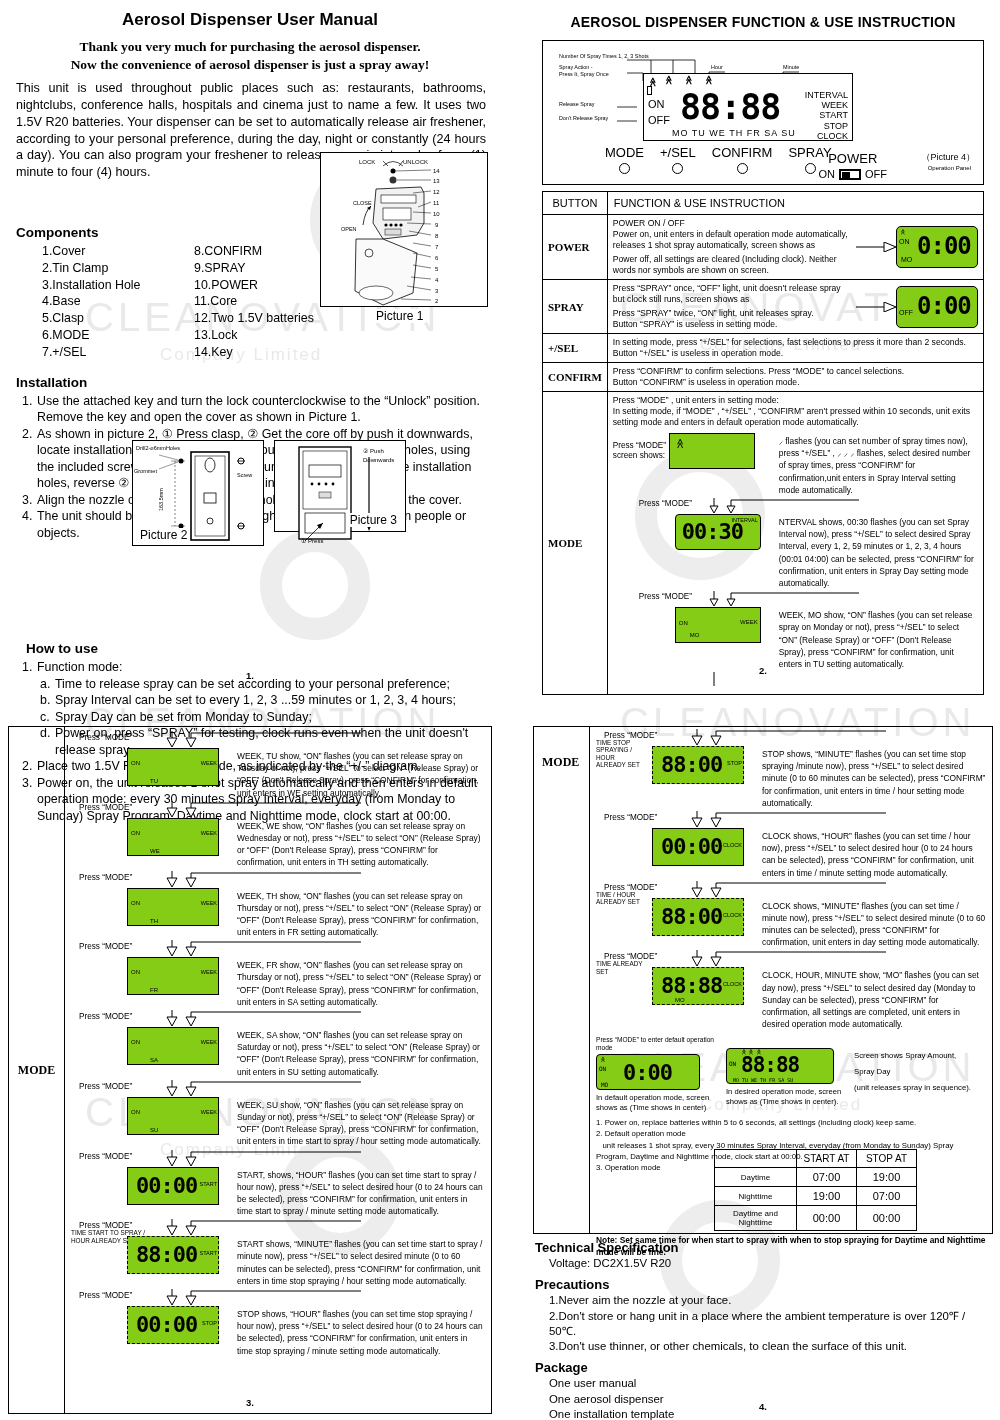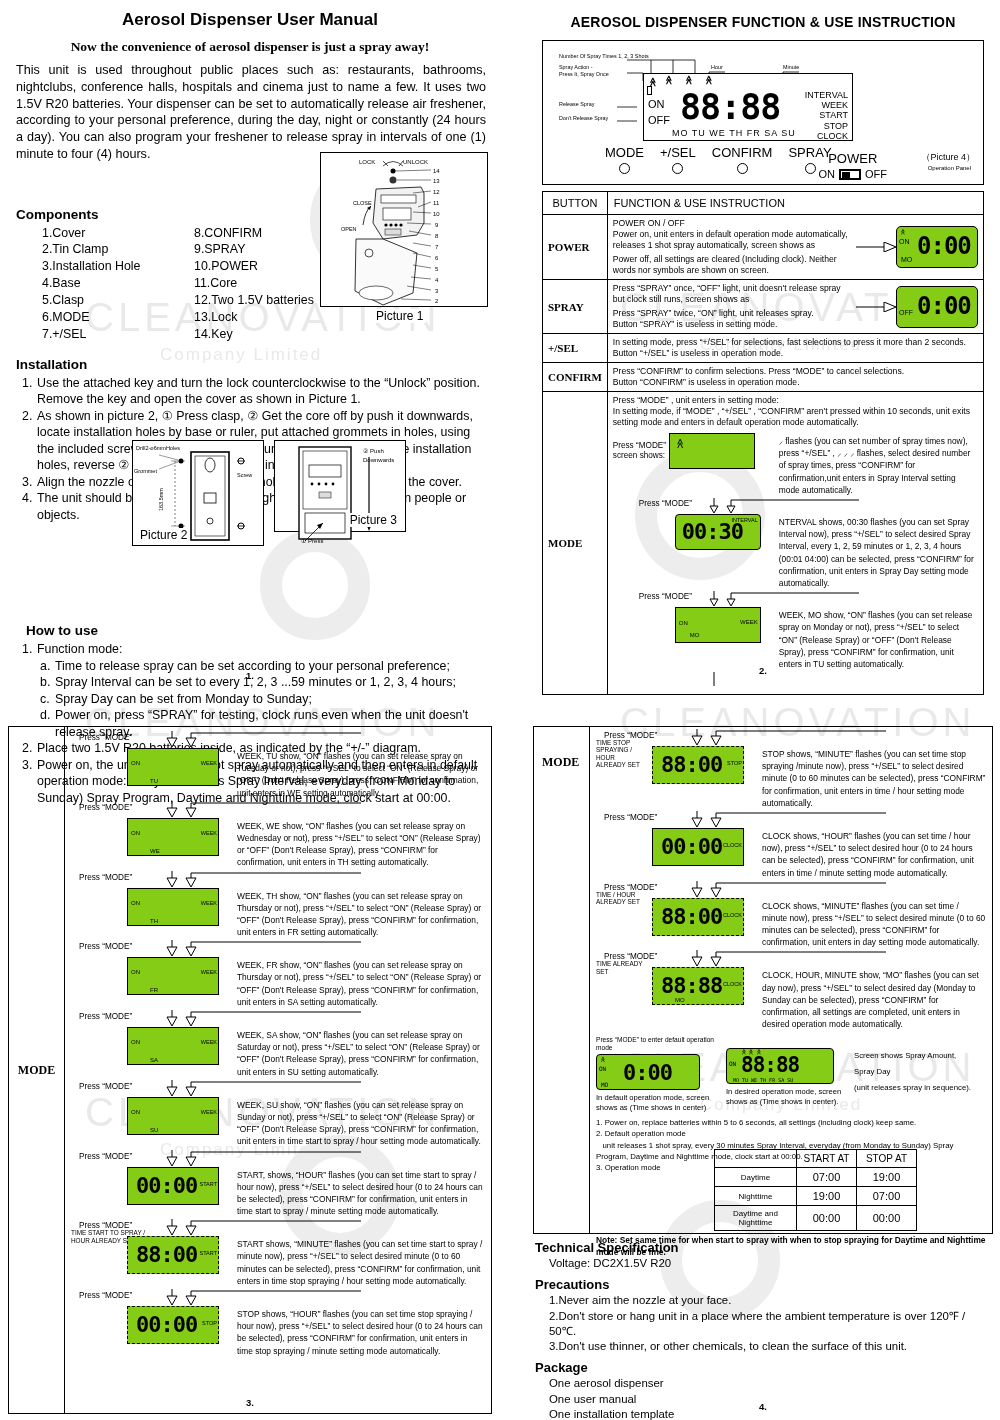--- a/index.html
+++ b/index.html
@@ -105,20 +105,21 @@
 <div class="wmring" style="left:260px; top:530px; width:110px; height:110px;"></div>
 <div class="wmring" style="left:635px; top:450px; width:130px; height:130px;"></div>
 <div class="wmring" style="left:280px; top:1135px; width:120px; height:120px;"></div>
 <div class="wmring" style="left:660px; top:1200px; width:120px; height:120px;"></div>
 
 <div class="page p1">
   <div class="inner" style="position:relative;">
     <h1 class="doc-title">Aerosol Dispenser User Manual</h1>
 
     <div class="thanks">
+      <div>Thank you very much for purchasing the aerosol dispenser.</div>
       <div>Now the convenience of aerosol dispenser is just a spray away!</div>
     </div>
 
     <div class="intro">This unit is used throughout public places      such as: restaurants, bathrooms, nightclubs, conference halls, hospitals and cinema  just to name a few. It uses two 1.5V R20 batteries. Your dispenser can be set to automatically release air freshener, according to your personal preference, during the day, night or constantly (24 hours a day). You can also program your freshener to release spray in intervals of one (1) minute to four (4) hours.</div>
 
     <div class="pic" style="left:312px; top:142px; width:168px; height:155px;">
       <svg class="picsvg" width="166" height="153" viewBox="0 0 166 153">
         <text x="38" y="11" font-size="6" font-family="Liberation Sans" fill="#000">LOCK</text>
         <text x="82" y="11" font-size="6" font-family="Liberation Sans" fill="#000">UNLOCK</text>
         <path d="M62 13 Q72 4 82 13" fill="none" stroke="#000" stroke-width="0.7"></path>
@@ -843,19 +844,19 @@
   </div>
 
   <div style="margin-top:4px;">
     <div class="sec-h">Technical Specification</div>
     <div class="sec-b">Voltage: DC2X1.5V R20</div>
     <div class="sec-h">Precautions</div>
     <div class="sec-b">1.Never aim the nozzle at your face.</div>
     <div class="sec-b">2.Don't store or hang unit in a place where the ambient temperature is over 120℉ / 50℃.</div>
     <div class="sec-b">3.Don't use thinner, or other chemicals, to clean the surface of this unit.</div>
     <div class="sec-h">Package</div>
+    <div class="sec-b">One user manual</div>
     <div class="sec-b">One aerosol dispenser</div>
-    <div class="sec-b">One user manual</div>
     <div class="sec-b">One installation template</div>
 
   </div>
   <div style="position:absolute; bottom:2px; left:0; right:0; text-align:center; font-size:9.5px; font-weight:bold;">4.</div>
 </div>
 
 </body></html>

